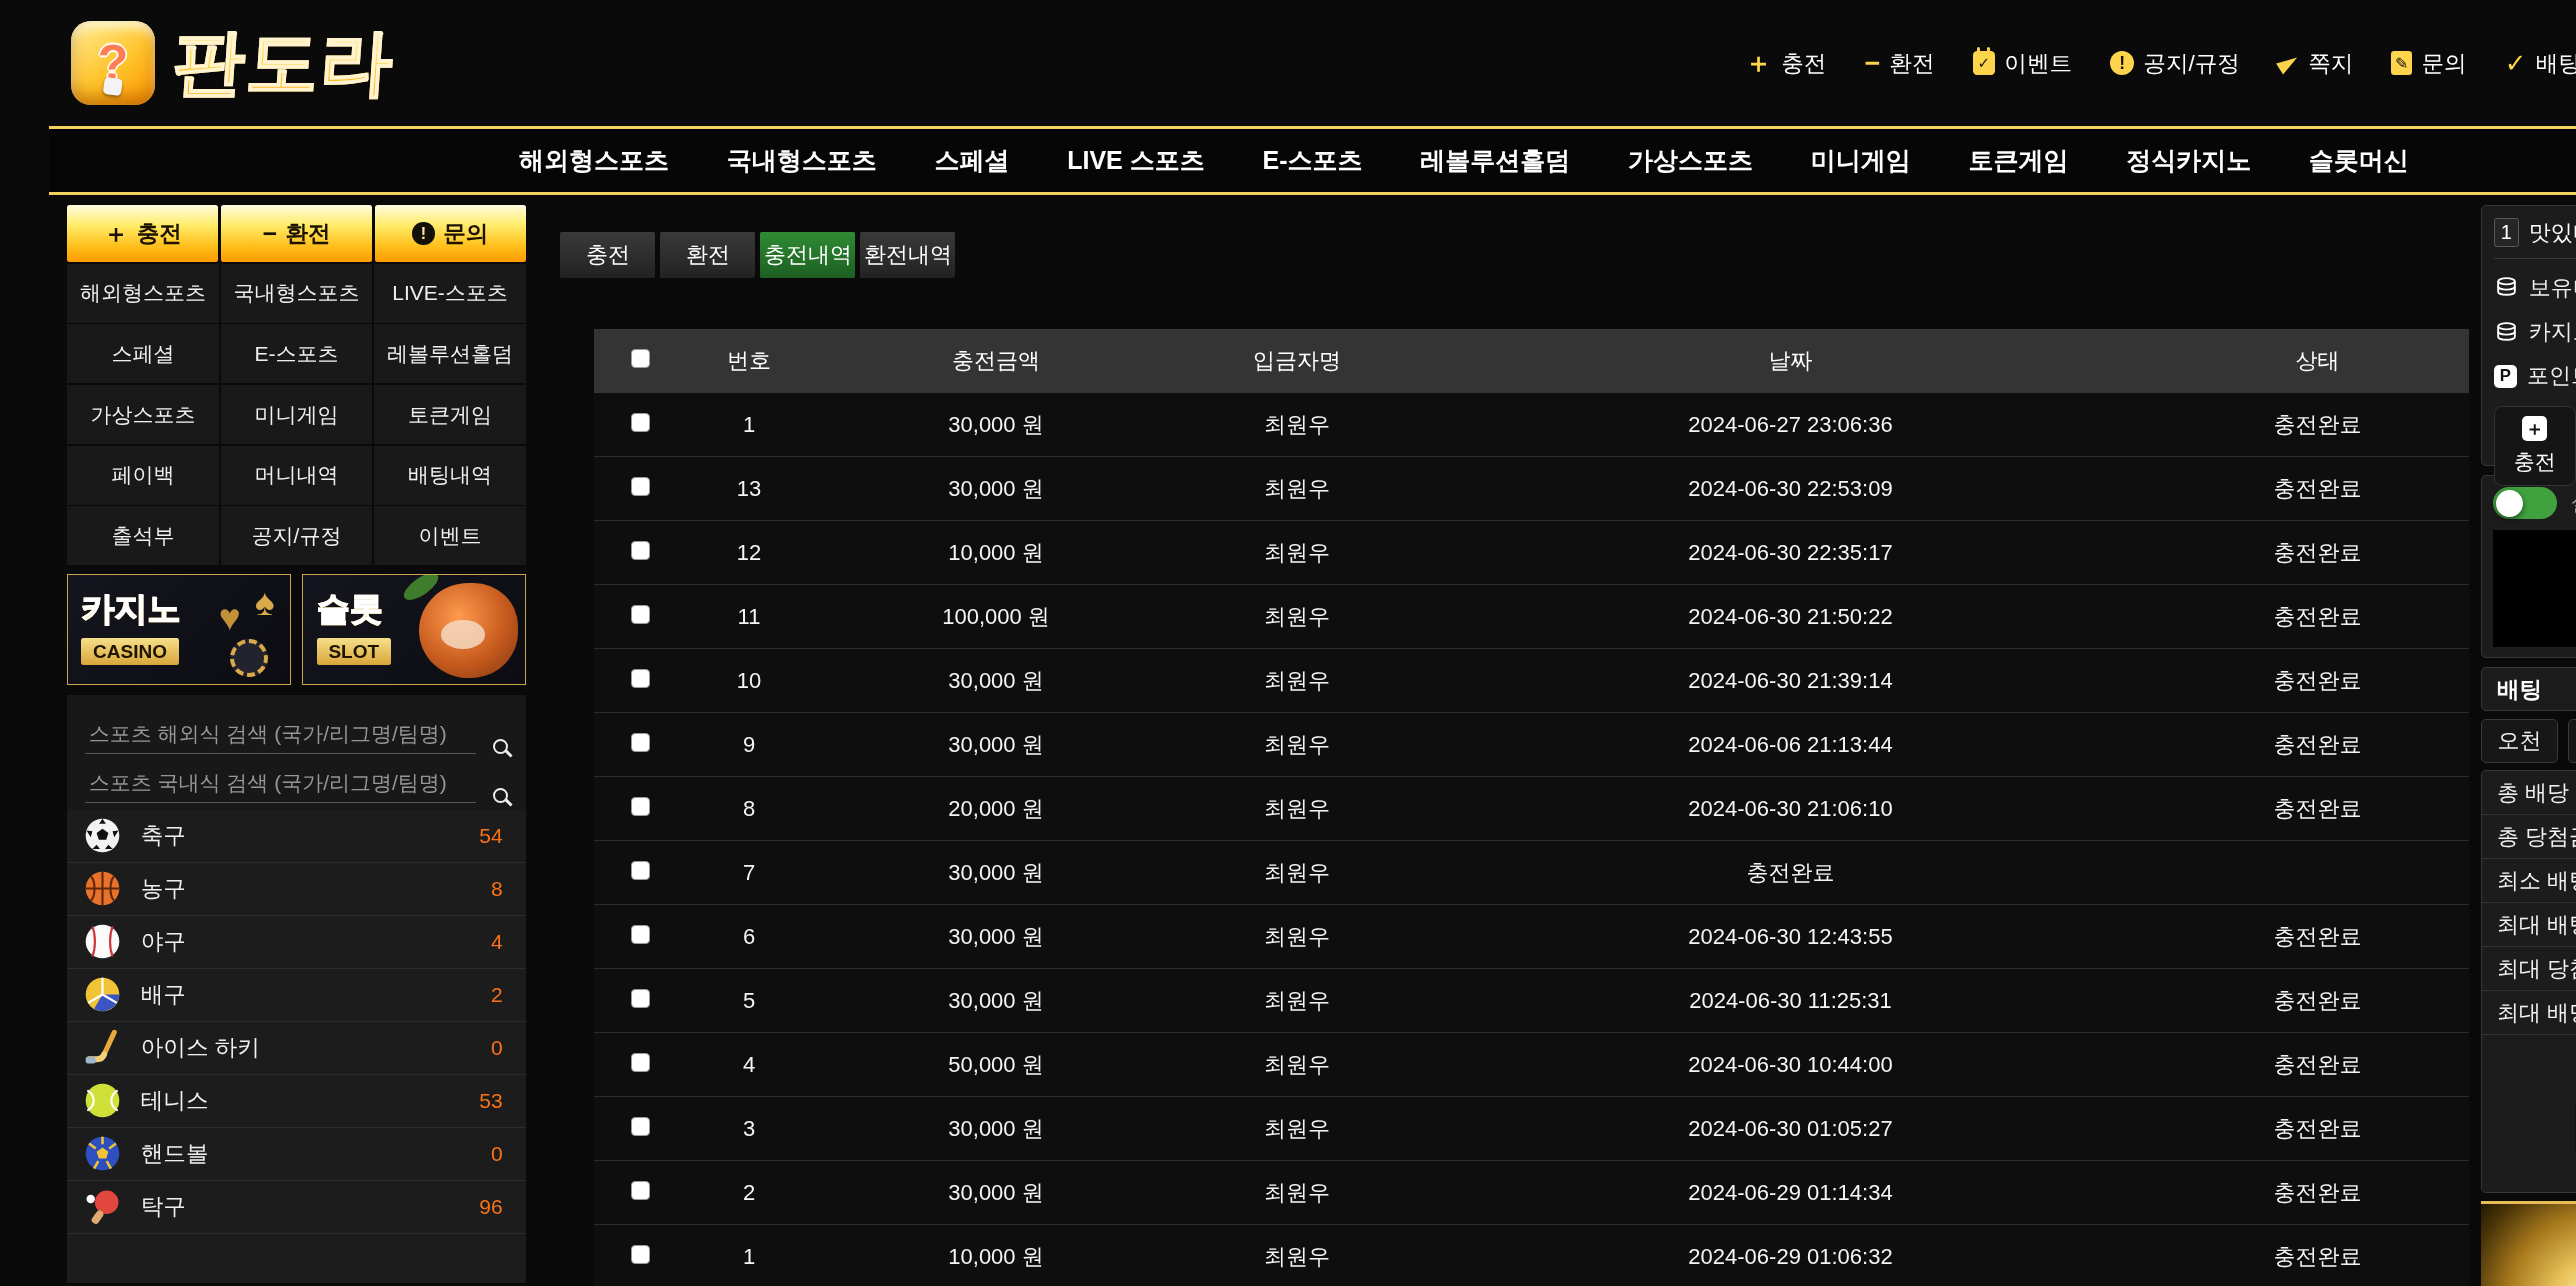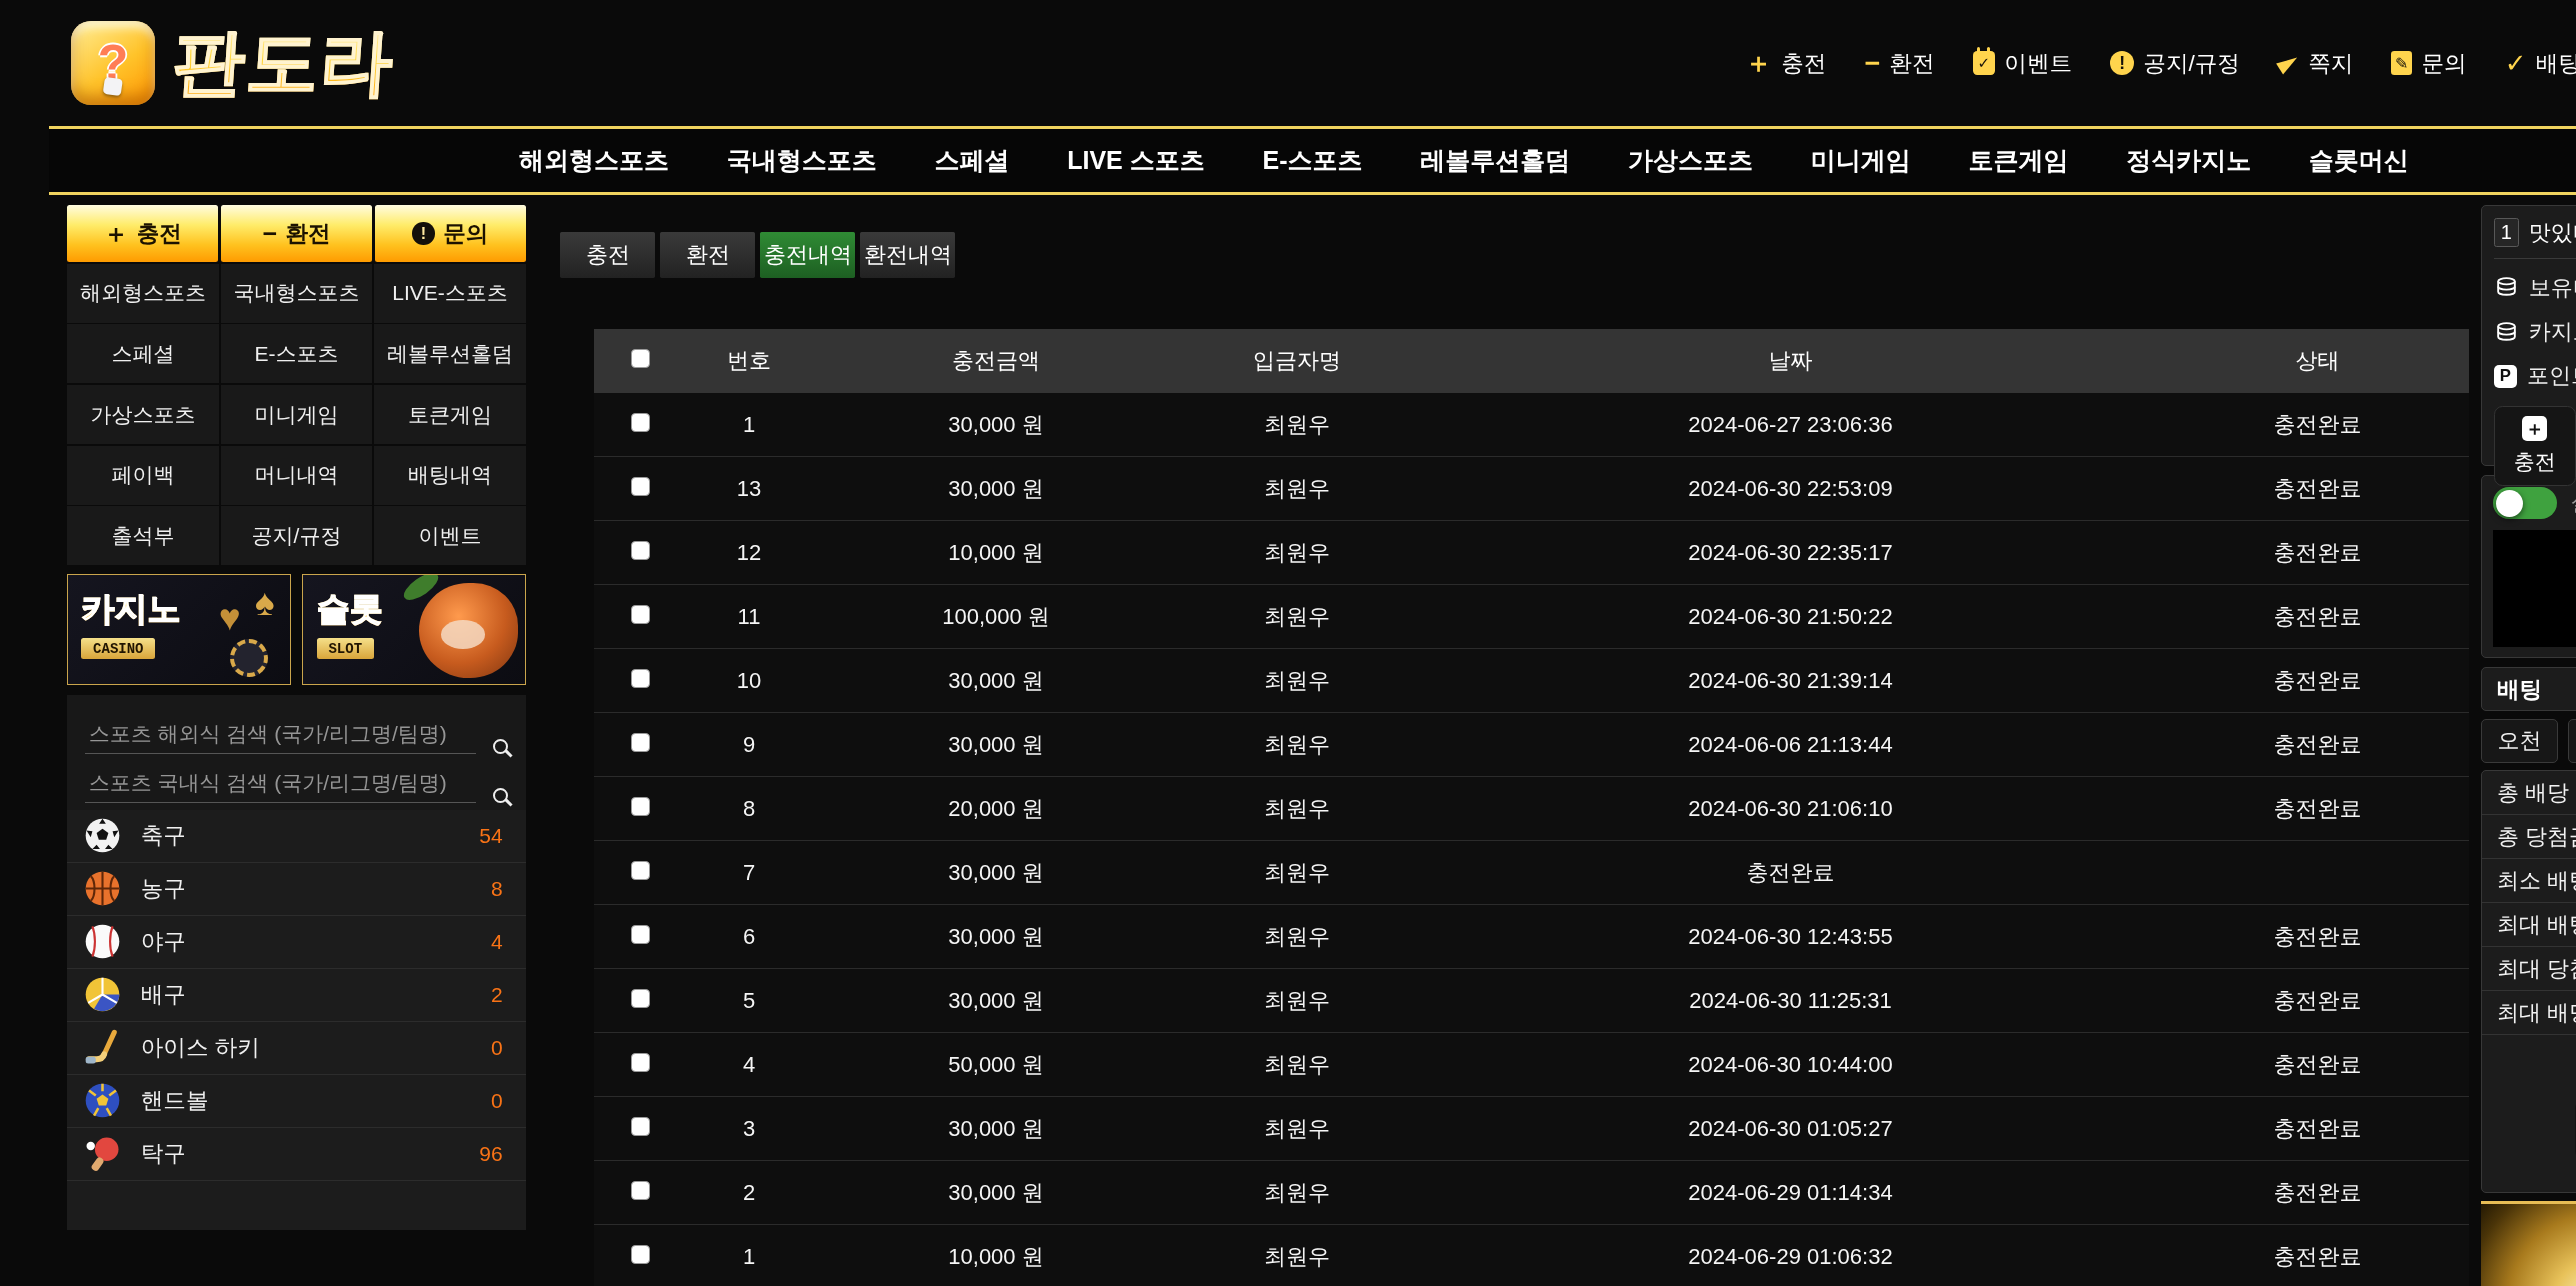--- a/index.html
+++ b/index.html
@@ -44,21 +44,21 @@
   .qrow { display:flex; gap:2.5px; height:57px; }
   .qbtn { flex:1; display:flex; align-items:center; justify-content:center; gap:8.4px; font-size:22.6px; font-weight:bold; color:#1c1200; cursor:pointer; border-radius:2.5px;
     background:linear-gradient(180deg,#fffce0 0%,#ffec6a 35%,#ffc21f 70%,#ff9b00 100%); }
   .q-gly { font-size:25px; font-weight:900; color:#1c1200; line-height:1; }
   .q-bang { width:22.6px; height:22.6px; border-radius:50%; background:#14100a; color:#ffe9a0; display:flex; align-items:center; justify-content:center; font-size:16px; font-weight:900; }
   .sgrid { margin-top:1.7px; display:grid; grid-template-columns:repeat(3,1fr); gap:1.7px; background:#0a0a0a; }
   .gcell { height:59px; background:#191919; display:flex; align-items:center; justify-content:center; font-size:21px; color:#f0f0f0; cursor:pointer; }
   .banners { margin-top:8.4px; display:flex; gap:11.7px; height:111px; }
   .banner { position:relative; flex:1; border:1.7px solid #caa54c; background:linear-gradient(135deg,#15151f 0%,#0c0c12 100%); overflow:hidden; padding:11.7px 0 0 13.4px; cursor:pointer; }
   .b-title { font-size:33px; font-weight:900; background:linear-gradient(#fff3b0,#ffc82e 60%,#ff9e00); -webkit-background-clip:text; background-clip:text; color:transparent; -webkit-text-stroke:1.3px #fff; }
-  .b-band { display:inline-block; margin-top:6.7px; background:linear-gradient(#f5e08a,#d9a53a); color:#201400; font-weight:bold; font-size:14px; padding:2.5px 11.7px; border-radius:2.5px;font-family:Liberation Mono, monospace; }
+  .b-band { display:inline-block; margin-top:6.7px; background:linear-gradient(#f5e08a,#d9a53a); color:#201400; font-weight:bold; font-size:19px; padding:2.5px 11.7px; border-radius:2.5px; }
   .suit { position:absolute; color:#d9a94a; font-size:37px; top:6.7px; }
   .suit.s1 { right:15px; } .suit.s2 { right:49px; top:22px; color:#c49038; }
   .chip { position:absolute; right:22px; bottom:6.7px; width:38px; height:38px; border-radius:50%; background:#23232e; border:4.2px dashed #d9a94a; }
   .gor { position:absolute; right:6.7px; top:8.4px; width:99px; height:95px; border-radius:50% 45% 48% 50%;
     background:radial-gradient(circle at 40% 35%,#ff9a4d 0%,#c75b1e 55%,#7c3410 100%); }
   .gor::after { content:""; position:absolute; left:22px; top:37px; width:44px; height:28.5px; border-radius:50%; background:#f5d9c2; opacity:.85; }
   .leaf { position:absolute; right:84px; top:3.3px; width:40px; height:16.7px; background:#3f7d2c; border-radius:50%; transform:rotate(-35deg); }
   .srch { margin-top:10px; height:115px; background:#181818; padding:10px 18.4px 0 18.4px; }
   .srch-row { display:flex; align-items:flex-end; gap:16.7px; height:49px; }
   .srch input { flex:1; background:transparent; border:none; outline:none; border-bottom:1.7px solid #555; color:#ddd; font-size:21px; padding:6.7px 3.3px; }
@@ -277,20 +277,30 @@
       <svg width="37" height="37" viewBox="0 0 44 44">
           <path d="M36 4L24 30" stroke="#e8a93c" stroke-width="6" fill="none" stroke-linecap="round"></path>
           <path d="M24 30q-2 6-9 6h-9" stroke="#f3cf7a" stroke-width="7" fill="none" stroke-linecap="round"></path>
           <rect x="2" y="33" width="12" height="8" rx="3" fill="#9fb6c9"></rect>
         </svg>
       <span class="nm">아이스 하키</span>
       <span class="ct">0</span>
     </div>
     <div class="sprow">
       <svg width="37" height="37" viewBox="0 0 44 44">
+          <circle cx="22" cy="22" r="20" fill="#cfe038"></circle>
+          <g stroke="#fff" stroke-width="2.5" fill="none">
+            <path d="M4 10c10 6 10 18 0 24M40 10c-10 6-10 18 0 24"></path>
+          </g>
+        </svg>
+      <span class="nm">테니스</span>
+      <span class="ct">53</span>
+    </div>
+    <div class="sprow">
+      <svg width="37" height="37" viewBox="0 0 44 44">
           <circle cx="22" cy="22" r="20" fill="#2e4fc0"></circle>
           <polygon points="22,15 29,20 26.4,28 17.6,28 15,20" fill="#f1c437"></polygon>
           <g stroke="#f1c437" stroke-width="3" fill="none">
             <path d="M22 2v9M6 10l8 6M38 10l-8 6M12 40l5-9M32 40l-5-9"></path>
           </g>
         </svg>
       <span class="nm">핸드볼</span>
       <span class="ct">0</span>
     </div>
     <div class="sprow">

